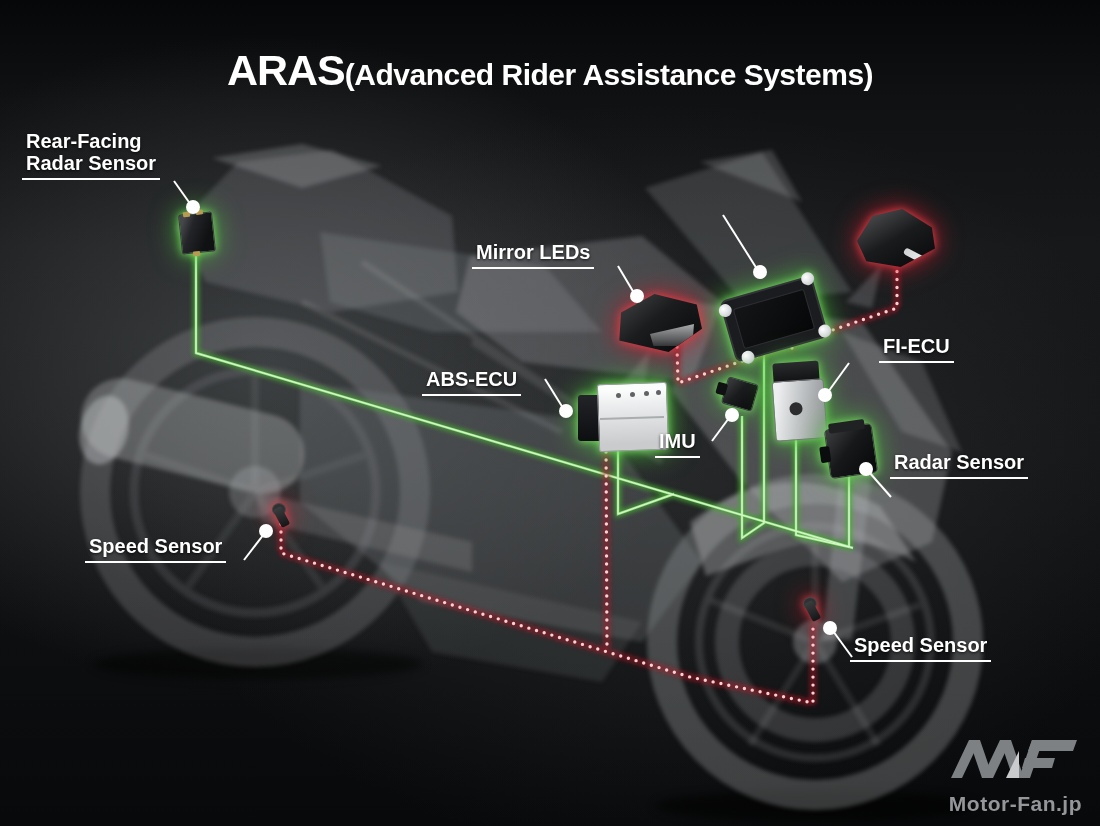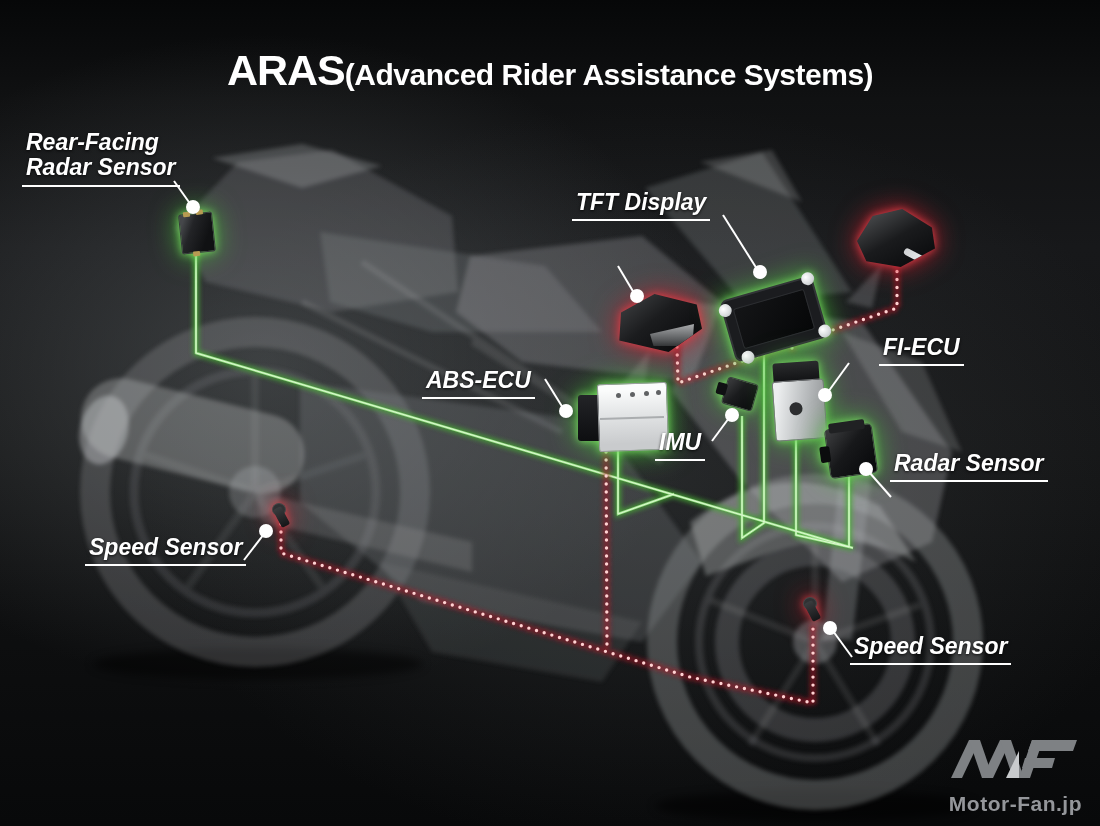--- a/index.html
+++ b/index.html
@@ -13,24 +13,23 @@
   }
   svg.layer{position:absolute;left:0;top:0;pointer-events:none;}
 
   
   .title{position:absolute;left:0;top:46px;width:100%;text-align:center;color:#fff;white-space:nowrap;}
   .title .acro{font-size:43px;font-weight:bold;letter-spacing:-1px;vertical-align:baseline;}
   .title .expan{font-size:30px;font-weight:bold;letter-spacing:-0.5px;vertical-align:baseline;}
 
   
   .callout{
-    position:absolute;color:#fff;font-size:23px;font-weight:bold;line-height:1.1;
+    position:absolute;color:#fff;font-size:20px;font-weight:bold;line-height:1.1;
     border-bottom:2px solid #fff;padding:0 4px 4px 4px;white-space:nowrap;
     text-shadow:0 1px 3px rgba(0,0,0,.8);
-    font-style:italic;
   }
   .callout span{display:block;}
 
   
   .comp{position:absolute;}
   .glow-green{filter:drop-shadow(0 0 4px rgba(125,225,100,.95)) drop-shadow(0 0 13px rgba(70,195,55,.8));}
   .glow-red{filter:drop-shadow(0 0 4px rgba(235,65,75,.95)) drop-shadow(0 0 13px rgba(205,30,45,.85));}
 
   .radar-box{width:32px;height:38px;border-radius:3px;transform:rotate(-6deg);
     background:linear-gradient(115deg,#45474a 12%,#232427 35%,#101113 75%);
@@ -294,22 +293,22 @@
   </svg>
 
   <div class="title">
     <span class="acro">ARAS</span><span class="expan">(Advanced Rider Assistance Systems)</span>
   </div>
 
   <div class="callout" style="left:22px;top:130px">
     <span>Rear-Facing</span>
     <span>Radar Sensor</span>
   </div>
-  <div class="callout" style="left:572px;top:190px">
-    <span>TFT Display</span>
+  <div class="callout" style="left:472px;top:241px">
+    <span>Mirror LEDs</span>
   </div>
   <div class="callout" style="left:422px;top:368px">
     <span>ABS-ECU</span>
   </div>
   <div class="callout" style="left:655px;top:430px">
     <span>IMU</span>
   </div>
   <div class="callout" style="left:879px;top:335px">
     <span>FI-ECU</span>
   </div>

